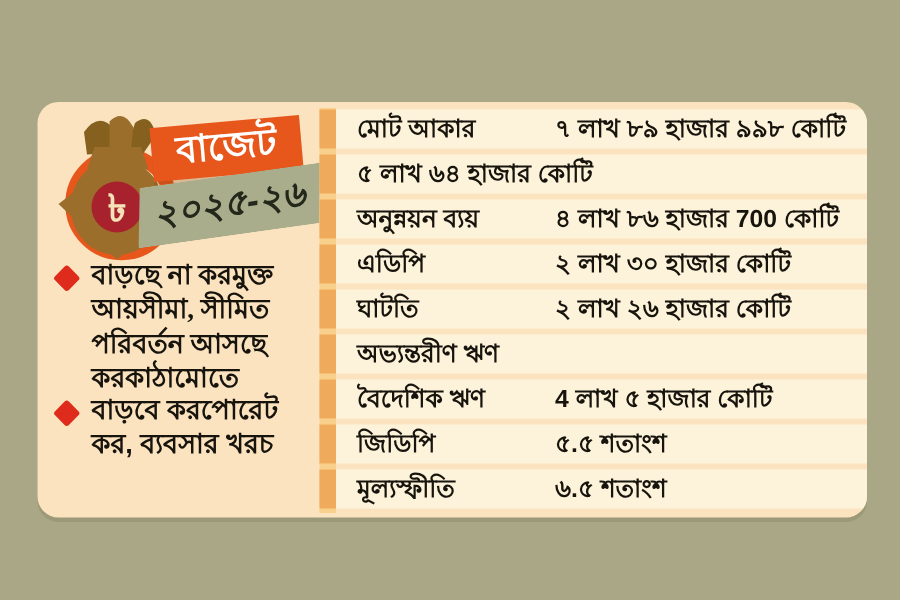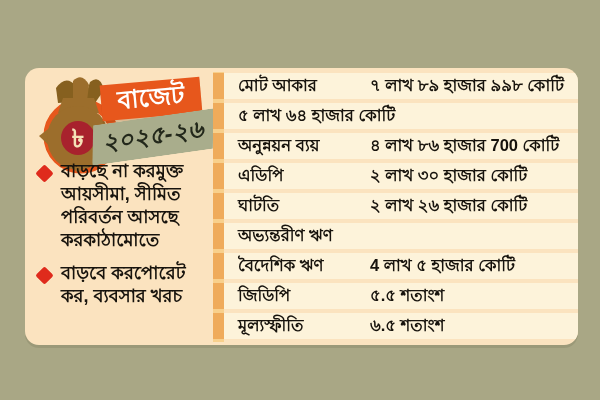--- a/index.html
+++ b/index.html
@@ -30,21 +30,21 @@
     background:#a9ad8c;color:#23281b;
     display:flex;align-items:center;justify-content:center;
     font-size:24px;font-weight:bold;font-style:italic;
     transform:rotate(-8deg);
     clip-path:polygon(5% 0, 100% 0, 95% 100%, 0 100%);
   }
   .highlight{
     position:absolute;left:11px;width:172px;
     display:flex;align-items:flex-start;
   }
-  .highlight.h1{top:92px;}
+  .highlight.h1{top:104px;font-family:Liberation Serif, serif;}
   .highlight.h2{top:194px;}
   .diamond{
     flex:none;width:13px;height:13px;background:#df2b1c;
     transform:rotate(45deg);margin:7px 10px 0 2px;
     border-radius:2px;
   }
   .highlight-text{
     font-size:18px;font-weight:bold;line-height:1.28;color:#17130d;
   }
   

